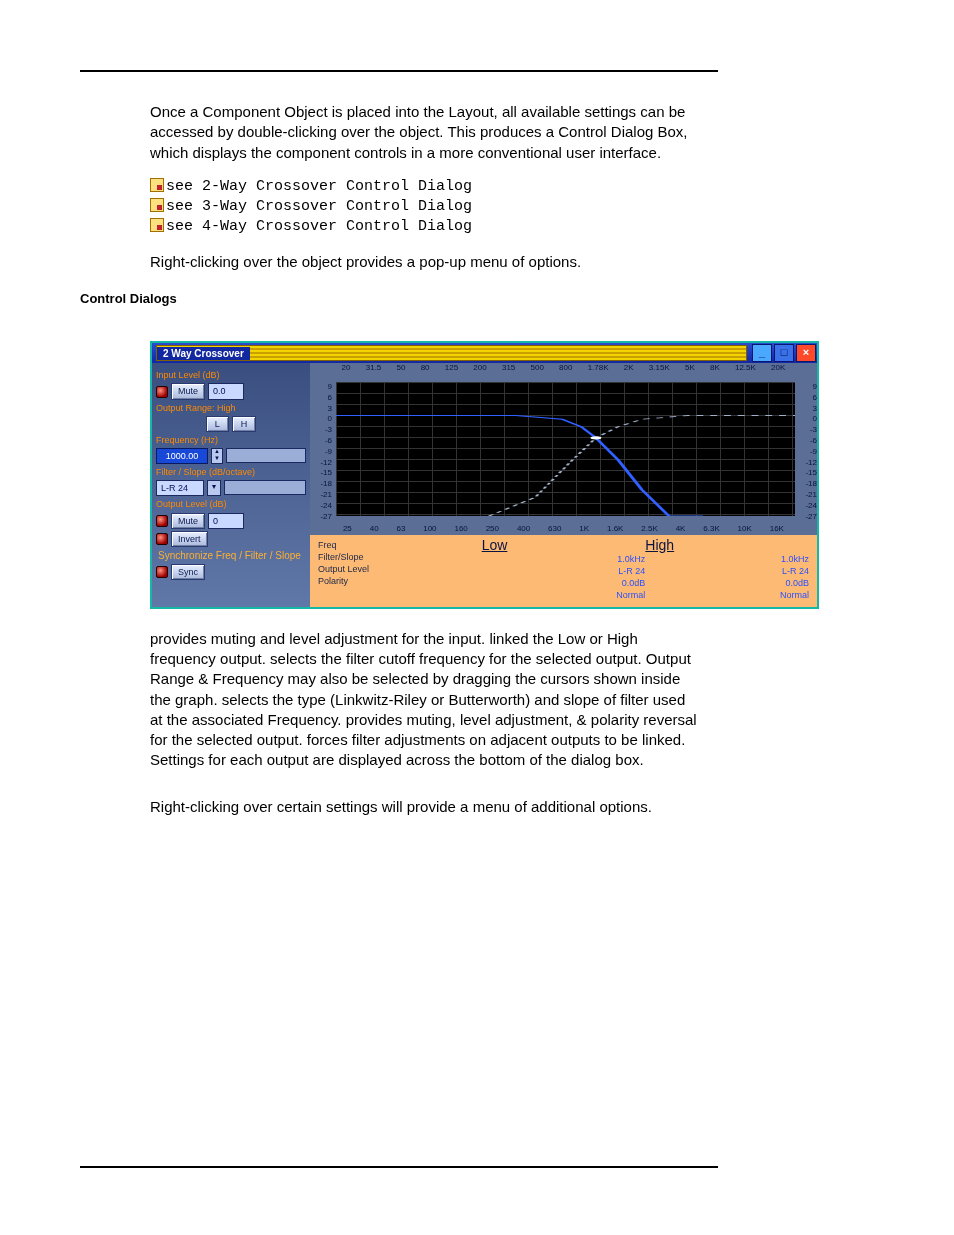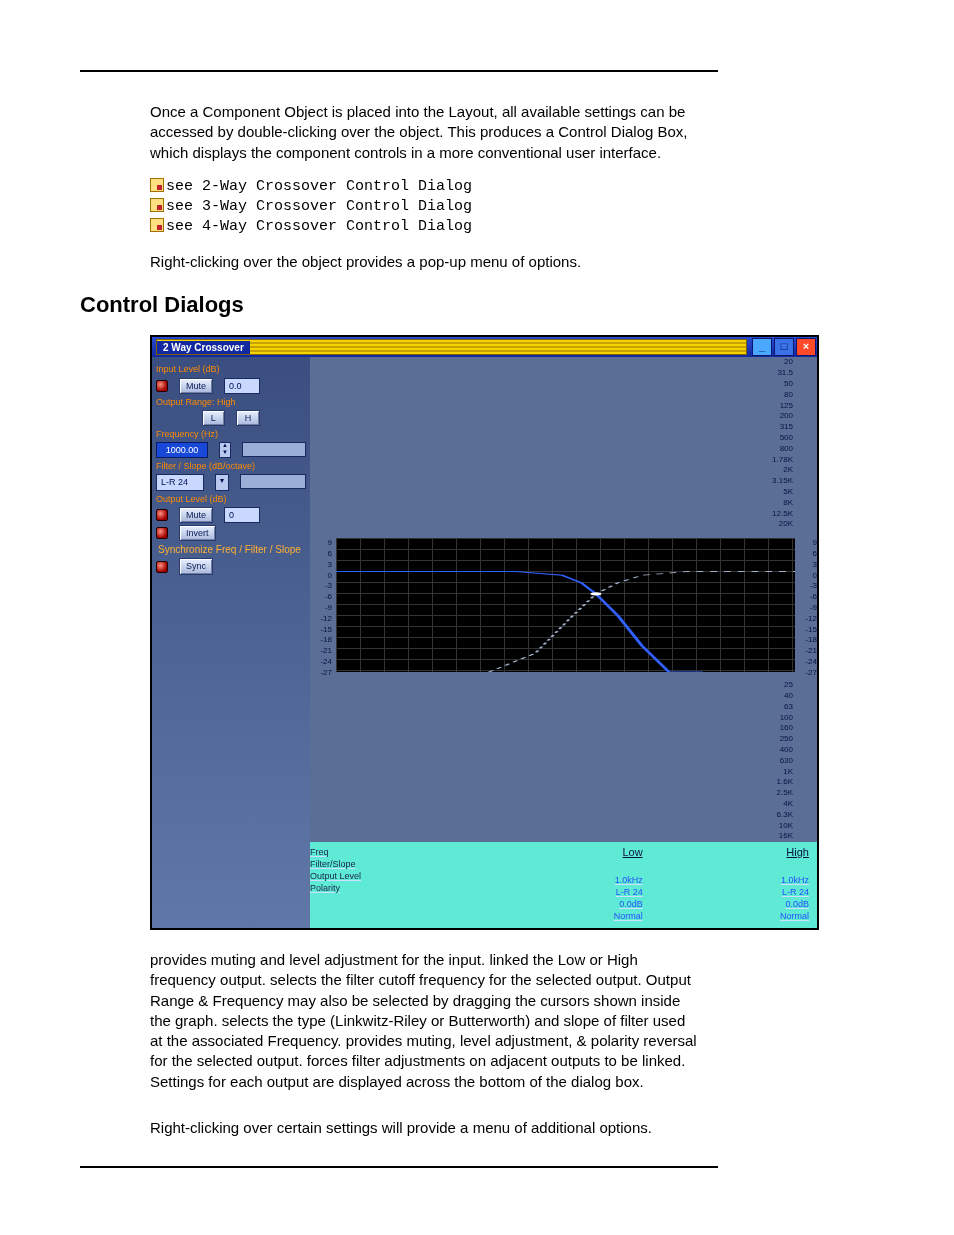--- a/index.html
+++ b/index.html
@@ -48,29 +48,29 @@
   }
   .mini-icon::after {
     content: '';
     position: absolute;
     right: 1px; bottom: 1px;
     width: 5px; height: 5px;
     background: #c02030;
   }
   .heading {
     font-weight: bold;
-    font-size: 22px;
-    margin: 18px 0 16px -70px;
+    font-size: 13px;
+    margin: 18px 0 34px -70px;
   }
 
   
   .shot {
     width: 665px;
     margin: 0 0 20px 0;
-    border: 2px solid #000000;
+    border: 2px solid #14b8a6;
     background: #607090;
     font-size: 9px;
     color: #cfe0ff;
   }
   .shot-titlebar {
     display: flex;
     align-items: center;
     background: linear-gradient(#2a4cd0, #1228a0);
     height: 20px;
     position: relative;
@@ -117,21 +117,21 @@
     box-sizing: border-box;
     background: linear-gradient(#3a4f80, #6078a8);
   }
   .panel .lbl {
     color: #ff8a00;
     font-size: 9px;
     text-align: left;
     margin: 2px 0;
   }
   .panel .lbl-sync { color: #ffb030; font-size: 10px; text-align: left; padding-left: 2px; }
-  .row { display: flex; gap: 11px; margin: 2px 0; }
+  .row { display: flex; gap: 3px; margin: 2px 0; }
   .led {
     width: 10px; height: 10px;
     background: radial-gradient(circle at 35% 35%, #ff9080, #a00000 70%);
     border: 1px solid #200000;
     border-radius: 2px;
     align-self: center;
   }
   .btn3d {
     background: linear-gradient(#e8f0ff, #aab8dd);
     border: 1px solid #2a3a70;
@@ -207,43 +207,41 @@
     background-image:
       repeating-linear-gradient(to right, #333 0 1px, transparent 1px 24px),
       repeating-linear-gradient(to bottom, #333 0 1px, transparent 1px 11px);
     overflow: hidden;
   }
   .x-axis {
     display: flex;
     justify-content: space-around;
     padding: 0 24px 0 24px;
     background: #5a6e96;
-    flex-direction: column;
   }
   .x-axis.top span, .x-axis.bot span { font-size: 8px; color: #0a1440; }
 
   
   .curve-svg { position: absolute; inset: 0; width: 100%; height: 100%; }
 
   
   .strip {
     display: flex;
-    padding: 4px 8px 6px 0;
-    background: #5eead4;
-    text-decoration: underline;
+    padding: 4px 8px 6px 8px;
+    background: #fdba74;
   }
   .strip-col { flex: 1; font-size: 9px; line-height: 12px; }
   .strip-lbls { color: #1a264a; }
   .strip-low, .strip-high { color: #2a50ff; text-align: right; }
   .strip-low-title, .strip-high-title {
     color: #0a1440;
     text-decoration: underline;
-    text-align: right;
-    font-size: 11px;
-    margin-bottom: 16px;
+    text-align: left;
+    font-size: 14px;
+    margin-bottom: 2px;
   }
 
   
   .desc {
     margin-top: 18px;
     line-height: 1.35;
   }
   .note { margin-top: 26px; }
 </style>
 </head>

